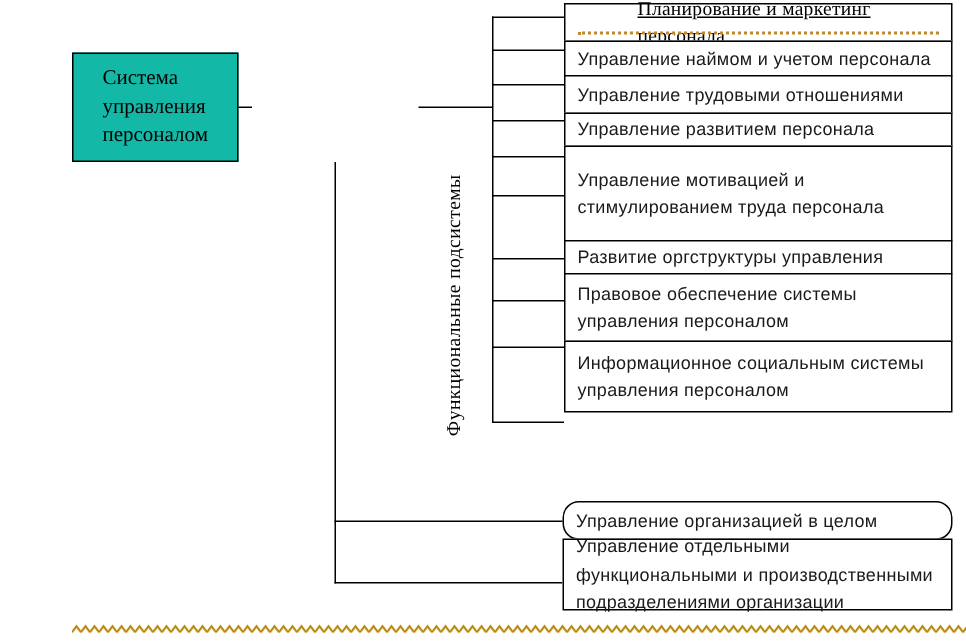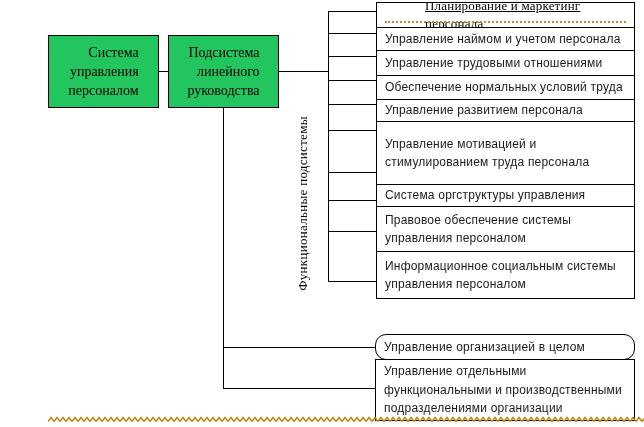--- a/index.html
+++ b/index.html
@@ -7,23 +7,23 @@
     position:relative; width:644px; height:427px; background:#ffffff;
     font-family:"Liberation Sans", sans-serif; overflow:hidden;
   }
   .hline, .vline { position:absolute; background:#000000; }
   .hline { height:1px; }
   .vline { width:1px; }
 
   
   .box {
     position:absolute; box-sizing:border-box; border:1px solid #000000;
-    display:flex; align-items:center; justify-content:center; text-align:right;
+    display:flex; align-items:center; justify-content:center; text-align:left;
     white-space:pre-line; font-family:"Liberation Serif", serif;
-    font-size:14px; line-height:19px; color:#000000; background:#22c55e;
+    font-size:14px; line-height:19px; color:#000000; background:#14b8a6;
   }
   .box-system { left:48px; top:35px; width:111px; height:73px; }
   .box-line   { left:168px; top:35px; width:111px; height:73px; }
 
   
   .fstack { position:absolute; left:376px; top:2px; width:259px; }
   .frow {
     box-sizing:border-box; border:1px solid #000000; margin-top:-1px;
     display:flex; align-items:center; padding:0 6px 0 8px; position:relative;
     font-size:12px; line-height:18.5px; color:#1a1a1a; background:#ffffff;
@@ -62,25 +62,20 @@
 </head>
 <body>
 
 <div class="canvas">
 
   <div class="box box-system">
     <span>Система
 управления
 персоналом</span>
   </div>
-  <div class="box box-line">
-    <span>Подсистема
-линейного
-руководства</span>
-  </div>
 
   <div class="hline" style="left:159px; top:71px; width:9px;"></div>
   <div class="hline" style="left:279px; top:71px; width:49px;"></div>
   <div class="vline" style="left:328px; top:11px; height:271px;"></div>
   <div class="hline" style="left:328px; top:11px;  width:48px;"></div>
   <div class="hline" style="left:328px; top:33px;  width:48px;"></div>
   <div class="hline" style="left:328px; top:56px;  width:48px;"></div>
   <div class="hline" style="left:328px; top:80px;  width:48px;"></div>
   <div class="hline" style="left:328px; top:104px; width:48px;"></div>
   <div class="hline" style="left:328px; top:130px; width:48px;"></div>
@@ -99,48 +94,45 @@
     <div class="frow serif" style="height:26px">
       <span>Планирование и маркетинг персонала</span>
       <i class="gold-dots"></i>
     </div>
     <div class="frow" style="height:24px">
       <span>Управление наймом и учетом персонала</span>
     </div>
     <div class="frow" style="height:26px">
       <span>Управление трудовыми отношениями</span>
     </div>
-    <div class="frow" style="height:25px">
-      <span>Обеспечение нормальных условий труда</span>
-    </div>
     <div class="frow" style="height:23px">
       <span>Управление развитием персонала</span>
     </div>
     <div class="frow" style="height:64px">
       <span>Управление мотивацией и
 стимулированием труда персонала</span>
     </div>
     <div class="frow" style="height:23px">
-      <span>Система оргструктуры управления</span>
+      <span>Развитие оргструктуры управления</span>
     </div>
     <div class="frow" style="height:46px">
       <span>Правовое обеспечение системы
 управления персоналом</span>
     </div>
     <div class="frow" style="height:48px">
       <span>Информационное социальным системы
 управления персоналом</span>
     </div>
   </div>
 
   <div class="gstack">
     <div class="grow" style="height:26px">
       <span>Управление организацией в целом</span>
     </div>
-    <div class="grow" style="height:62px">
+    <div class="grow" style="height:48px">
       <span>Управление отдельными
 функциональными и производственными
 подразделениями организации</span>
     </div>
   </div>
 
   <svg class="zigzag" width="596" height="7" xmlns="http://www.w3.org/2000/svg">
     <defs>
       <pattern id="zz" width="6" height="7" patternUnits="userSpaceOnUse">
         <path d="M0 5.5 L3 1.5 L6 5.5" stroke="#b8860b" stroke-width="1.4" fill="none"></path>

